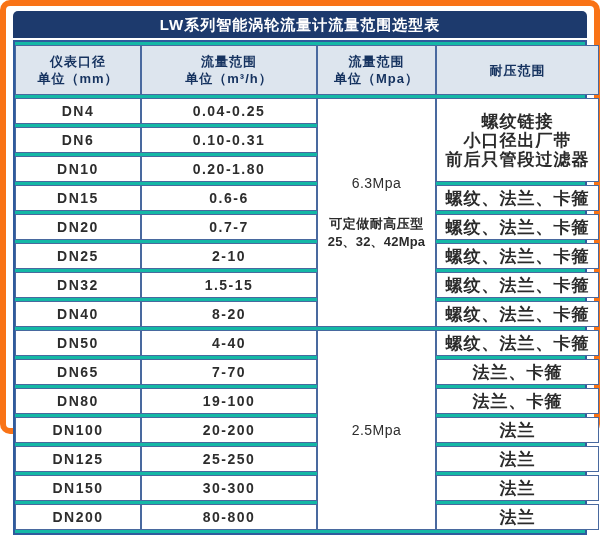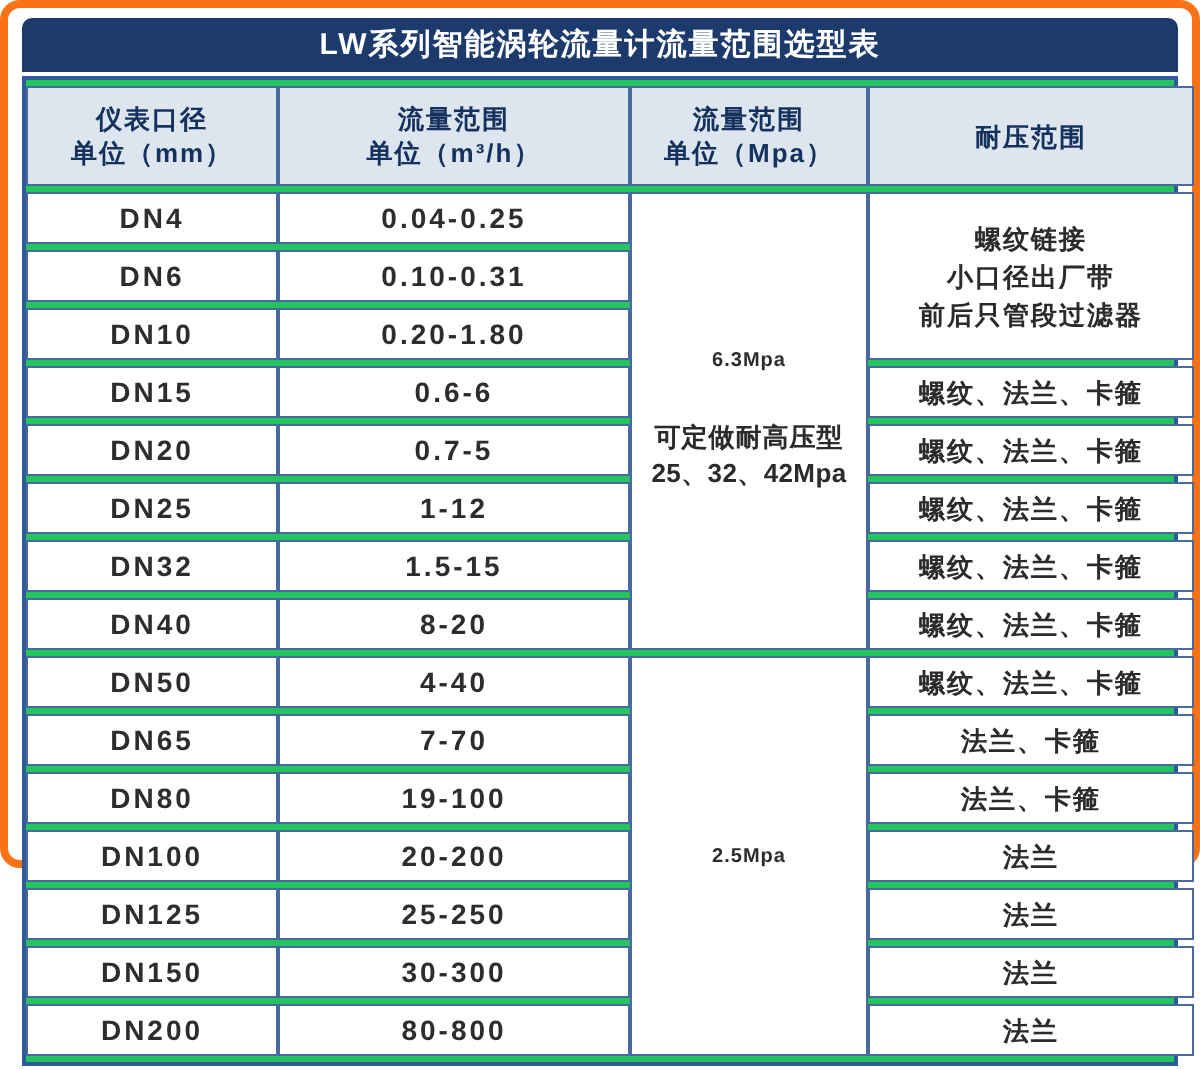--- a/index.html
+++ b/index.html
@@ -1,39 +1,39 @@
 <!DOCTYPE html>
 <html><head>
 <meta charset="utf-8">
 <style>
   html,body { margin:0; padding:0; background:#ffffff; }
   body { width:600px; height:535px; font-family:"Liberation Sans","DejaVu Sans",sans-serif; }
   .card {
     box-sizing:border-box; width:600px; height:434px;
-    border:4px solid #f97316; border-radius:10px;
+    border:6px solid #f97316; border-radius:10px;
     padding:5px 7px 6px 7px; background:#ffffff;
   }
   .titlebar {
     height:27px; line-height:27px; background:#1d3a6d; color:#ffffff;
     text-align:center; font-size:15px; font-weight:bold; letter-spacing:1px;
     border-radius:5px 5px 0 0;
   }
-  .tablewrap { border:2px solid #2f5b9d; margin-top:2px; background:#22c55e; }
+  .tablewrap { border:2px solid #2f5b9d; margin-top:2px; background:#14b8a6; }
   table { width:100%; border-collapse:separate; border-spacing:0 3px; table-layout:fixed; }
   th, td { border:1px solid #49699f; background:#ffffff; text-align:center; padding:0; }
   th {
     background:#dde5ee; color:#15325f; font-size:13px; font-weight:bold;
     height:44px; padding:2px 0; vertical-align:middle;
   }
   th div { line-height:17px; letter-spacing:1px; }
   td { height:24px; font-size:14px; color:#2d2d2d; vertical-align:middle; }
   td.dn, td.flow { letter-spacing:1.5px; font-weight:700; }
-  td.conn div { font-size:13px; font-weight:bold; letter-spacing:1px; line-height:19px; color:#2b2b2b; }
+  td.conn div { font-size:17px; font-weight:bold; letter-spacing:1px; line-height:19px; color:#2b2b2b; }
   td.pressure { vertical-align:middle; }
-  .pmain { font-size:10px; font-weight:700; letter-spacing:0.5px; color:#2d2d2d; }
+  .pmain { font-size:14px; font-weight:400; letter-spacing:0.5px; color:#2d2d2d; }
   .pnote { margin-top:24px; font-size:13px; font-weight:bold; line-height:18px; color:#2b2b2b; letter-spacing:0.5px; }
   .pnote .n2 { letter-spacing:0.2px; }
 </style>
 </head>
 <body>
 
 <div class="card">
   <div class="titlebar">LW系列智能涡轮流量计流量范围选型表</div>
   <div class="tablewrap">
     <table>
@@ -90,28 +90,28 @@
           </tr>
           <tr>
             <td class="dn">DN15</td>
             <td class="flow">0.6-6</td>
             <td class="conn" rowspan="1">
               <div>螺纹、法兰、卡箍</div>
             </td>
           </tr>
           <tr>
             <td class="dn">DN20</td>
-            <td class="flow">0.7-5</td>
+            <td class="flow">0.7-7</td>
             <td class="conn" rowspan="1">
               <div>螺纹、法兰、卡箍</div>
             </td>
           </tr>
           <tr>
             <td class="dn">DN25</td>
-            <td class="flow">1-12</td>
+            <td class="flow">2-10</td>
             <td class="conn" rowspan="1">
               <div>螺纹、法兰、卡箍</div>
             </td>
           </tr>
           <tr>
             <td class="dn">DN32</td>
             <td class="flow">1.5-15</td>
             <td class="conn" rowspan="1">
               <div>螺纹、法兰、卡箍</div>
             </td>

